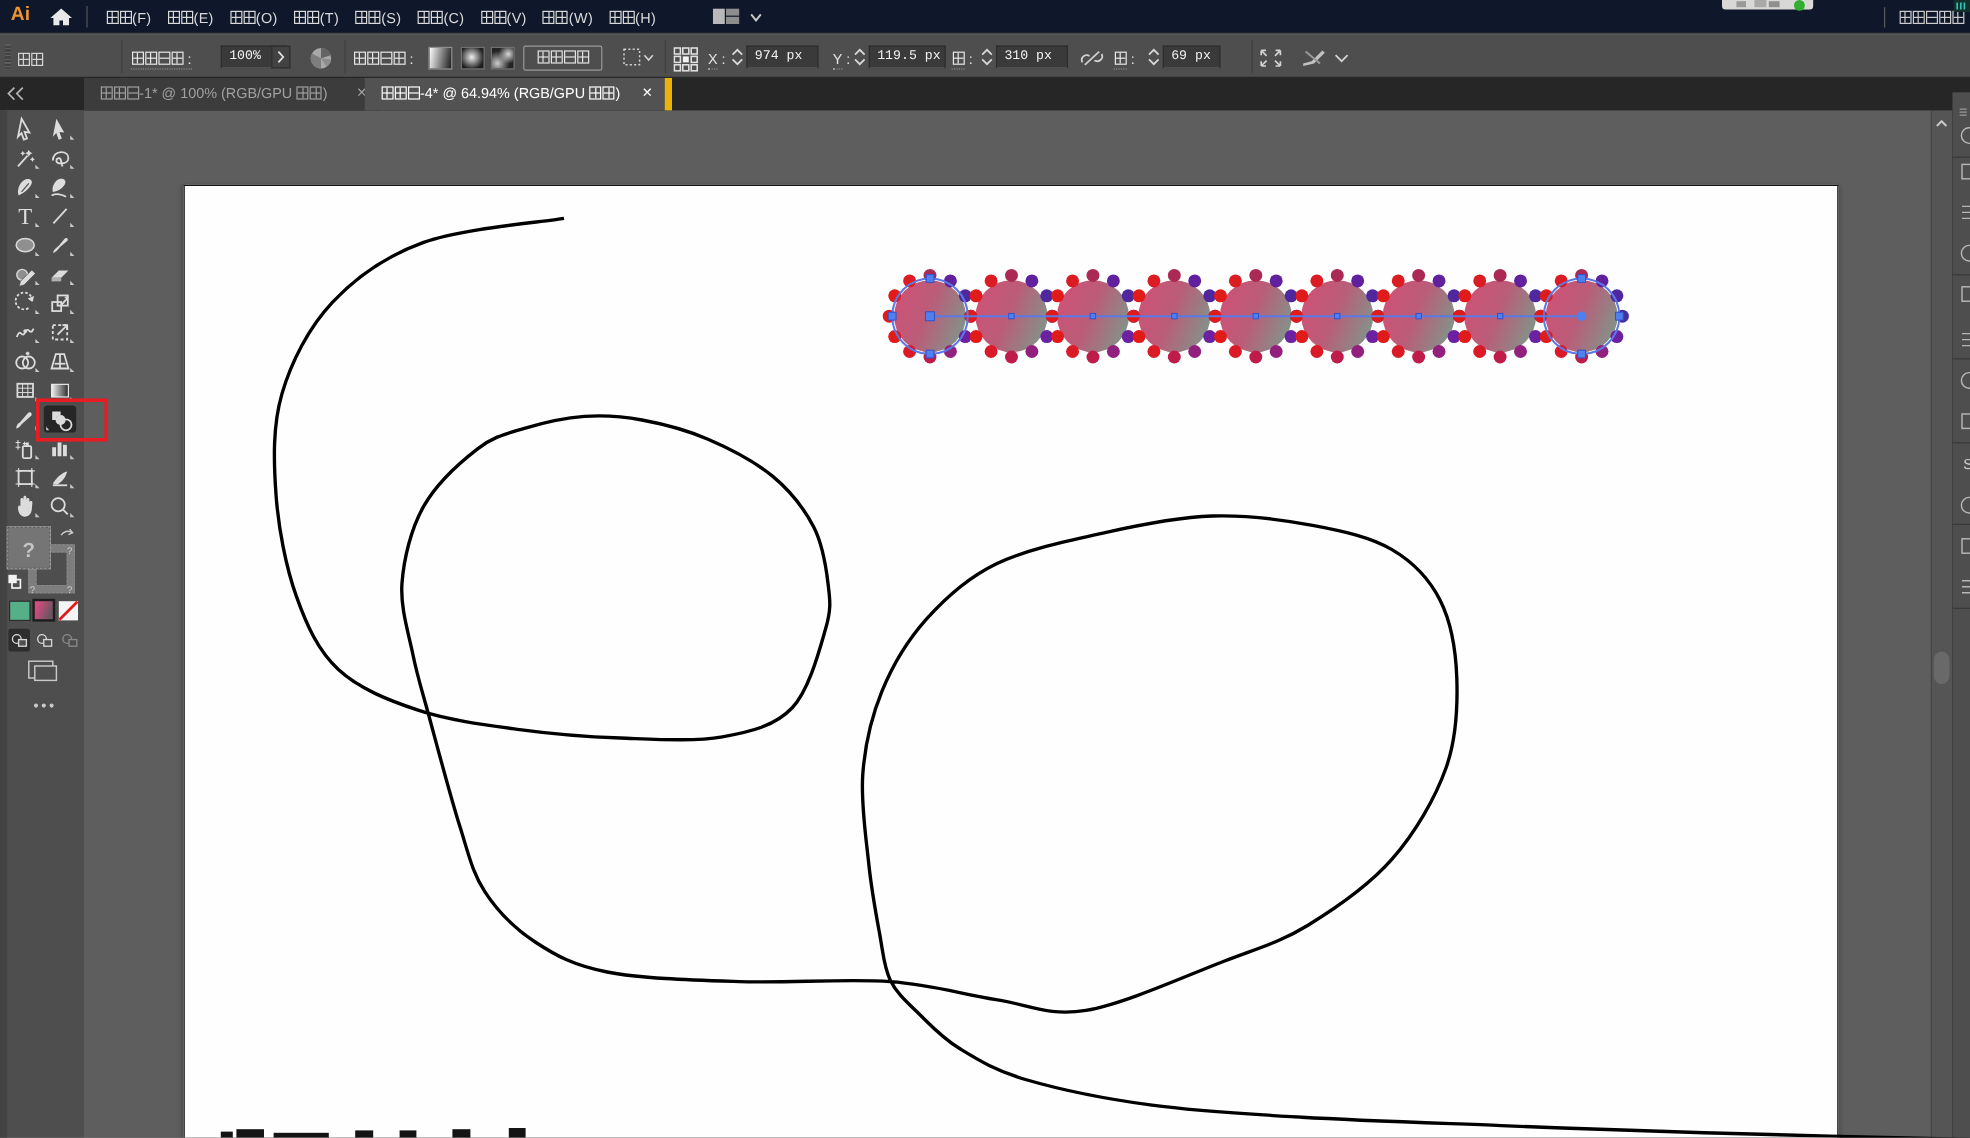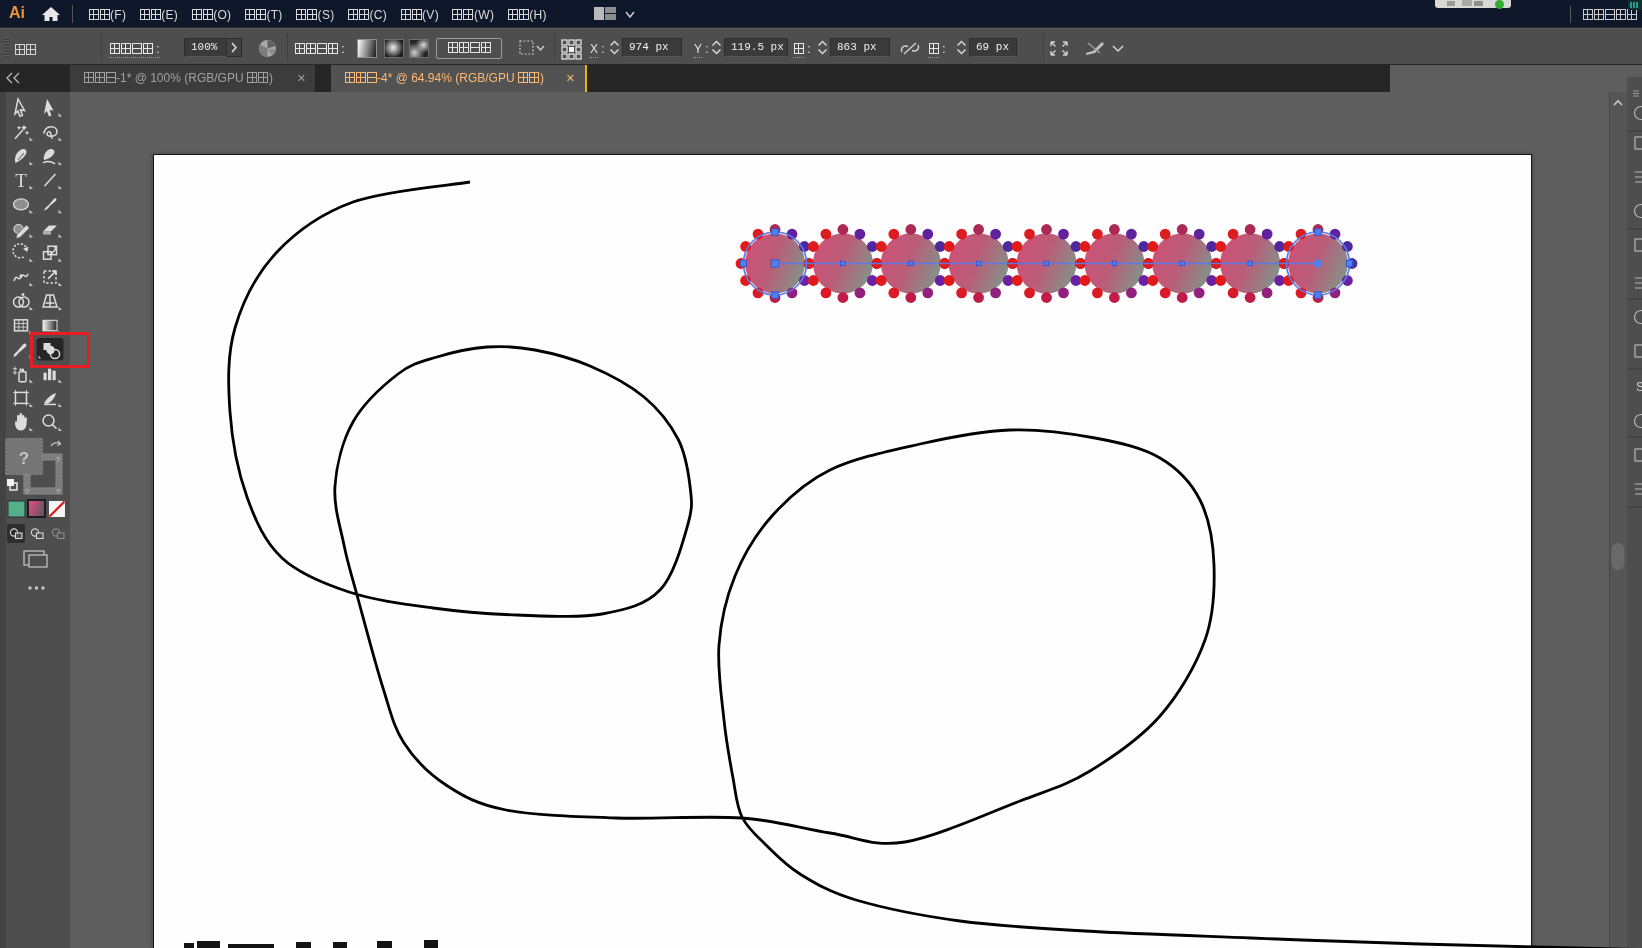--- a/index.html
+++ b/index.html
@@ -109,21 +109,21 @@
   <svg class="abs" style="left:710px;top:10px" width="13" height="17">
       <path d="M2.5,6.5 L6.5,2.5 L10.5,6.5" stroke="#d8d8d8" stroke-width="1.5" fill="none"></path>
       <path d="M2.5,10.5 L6.5,14.5 L10.5,10.5" stroke="#d8d8d8" stroke-width="1.5" fill="none"></path>
     </svg>
   <div class="inp" style="left:724px;top:9px;width:64px">119.5 px</div>
   <div class="lbl" style="left:793px;color:#e8e8e8"><span class="du"><i class="k"></i></span> :</div>
   <svg class="abs" style="left:816px;top:10px" width="13" height="17">
       <path d="M2.5,6.5 L6.5,2.5 L10.5,6.5" stroke="#d8d8d8" stroke-width="1.5" fill="none"></path>
       <path d="M2.5,10.5 L6.5,14.5 L10.5,10.5" stroke="#d8d8d8" stroke-width="1.5" fill="none"></path>
     </svg>
-  <div class="inp" style="left:830px;top:9px;width:60px">863 px</div>
+  <div class="inp" style="left:830px;top:9px;width:60px">310 px</div>
   <svg class="abs" style="left:899px;top:12px" width="22" height="15">
     <path d="M3,11 a4,4 0 0 1 4,-6 l2,0.5 M19,4 a4,4 0 0 1 -4,6 l-2,-0.5" stroke="#cfcfcf" stroke-width="1.5" fill="none"></path>
     <line x1="5" y1="13" x2="17" y2="2" stroke="#cfcfcf" stroke-width="1.5"></line>
   </svg>
   <div class="lbl" style="left:928px;color:#e8e8e8"><span class="du"><i class="k"></i></span> :</div>
   <svg class="abs" style="left:955px;top:10px" width="13" height="17">
       <path d="M2.5,6.5 L6.5,2.5 L10.5,6.5" stroke="#d8d8d8" stroke-width="1.5" fill="none"></path>
       <path d="M2.5,10.5 L6.5,14.5 L10.5,10.5" stroke="#d8d8d8" stroke-width="1.5" fill="none"></path>
     </svg>
   <div class="inp" style="left:969px;top:9px;width:48px">69 px</div>
@@ -138,28 +138,28 @@
   </svg>
   <svg class="abs" style="left:1084px;top:11px" width="24" height="16">
     <path d="M2,13 l7,-2 l9,-9 l2,2 l-9,9 l-9,2 Z" fill="#cfcfcf" opacity="0.9"></path>
     <line x1="4" y1="3" x2="16" y2="13" stroke="#9a9a9a" stroke-width="1.6"></line>
   </svg>
   <svg class="abs" style="left:1111px;top:16px" width="14" height="8">
       <path d="M2,1 l5,5 l5,-5" stroke="#d0d0d0" stroke-width="1.5" fill="none"></path>
     </svg>
 </div>
 
-<div class="abs" style="left:0;top:65px;width:1390px;height:27px;background:#262626">
+<div class="abs" style="left:0;top:65px;width:1642px;height:27px;background:#262626">
   <svg class="abs" style="left:4px;top:7px" width="18" height="12">
       <path d="M8,1 L3,6 l5,5 M15,1 l-5,5 l5,5" stroke="#b5b5b5" stroke-width="1.4" fill="none"></path>
     </svg>
   <div class="abs" style="left:70px;top:0;width:246px;height:27px;background:#3c3c3c;border-right:1px solid #222;color:#a0a0a0;font-size:12px;line-height:26px">
     <span style="margin-left:13px"><i class="k"></i><i class="k"></i><i class="k k2"></i>-1* @ 100% (RGB/GPU <i class="k"></i><i class="k"></i>)</span><span class="abs" style="right:9px;top:0;font-size:11px">✕</span>
   </div>
-  <div class="abs" style="left:331px;top:0;width:256px;height:27px;background:#525252;border-right:2px solid #eab308;color:#fdba74;font-size:12px;line-height:26px">
+  <div class="abs" style="left:304px;top:0;width:256px;height:27px;background:#525252;border-right:6px solid #eab308;color:#ffffff;font-size:12px;line-height:26px">
     <span style="margin-left:13px"><i class="k"></i><i class="k"></i><i class="k k2"></i>-4* @ 64.94% (RGB/GPU <i class="k"></i><i class="k"></i>)</span><span class="abs" style="right:10px;top:0;font-size:11px">✕</span>
   </div>
 </div>
 
 <div class="abs" style="left:1627px;top:77px;width:15px;height:871px;background:#4e4e4e;border-left:1px solid #2a2a2a"></div>
 <svg class="abs" style="left:1627px;top:77px" width="15" height="871" viewBox="0 0 15 871">
 <rect x="0" y="0" width="15" height="883" fill="#4e4e4e"></rect>
 <path d="M6,14 h6 M6,16.5 h6 M6,19 h6" stroke="#9a9a9a" stroke-width="1"></path>
 <line x1="0" y1="54" x2="15" y2="54" stroke="#3a3a3a" stroke-width="1"></line>
 <line x1="0" y1="152" x2="15" y2="152" stroke="#3a3a3a" stroke-width="1"></line>

